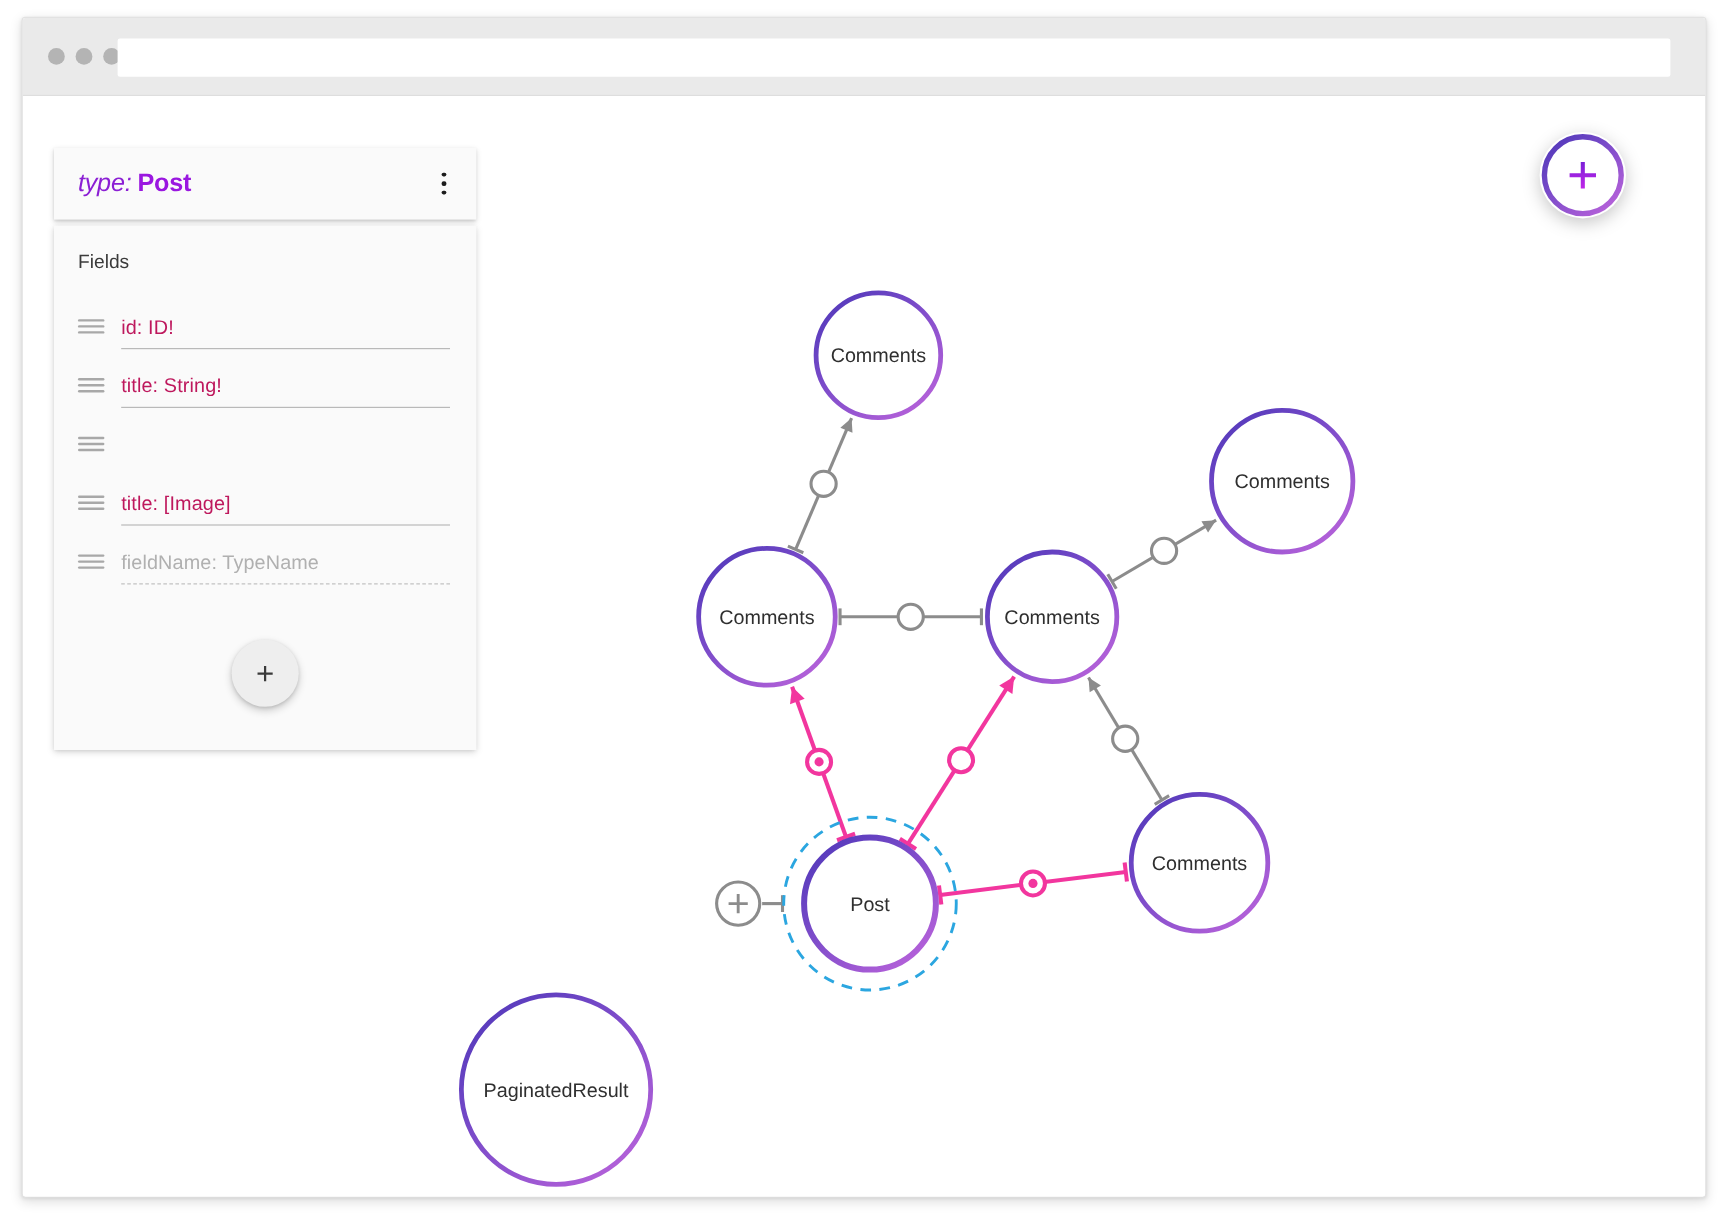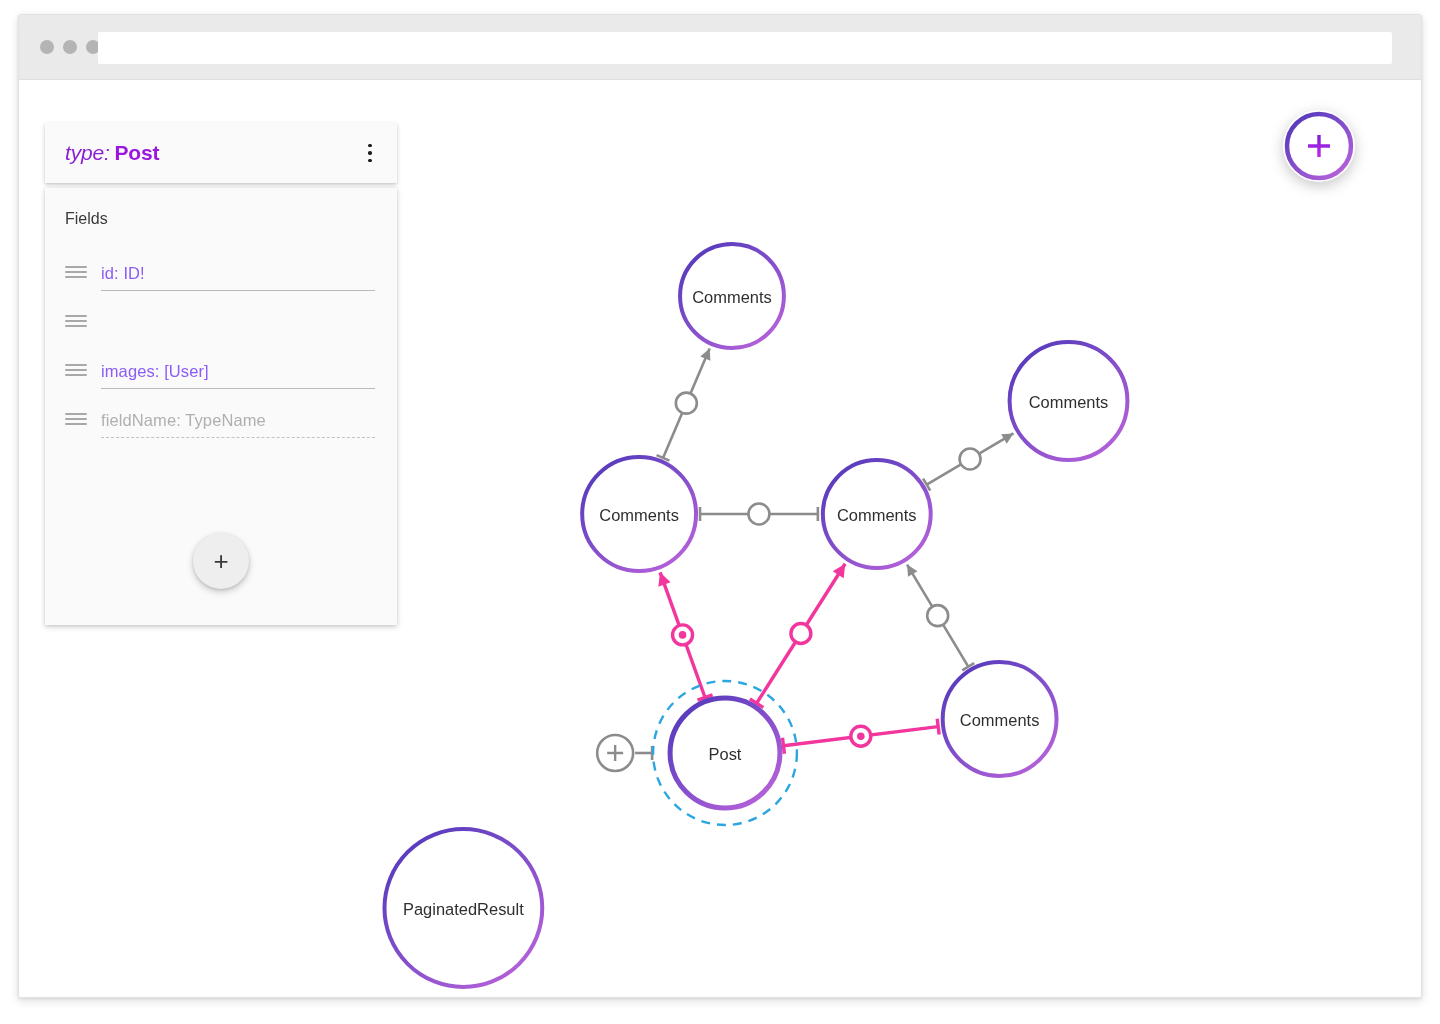--- a/index.html
+++ b/index.html
@@ -147,21 +147,21 @@
     flex: 1;
     margin-left: 14px;
     padding-bottom: 7px;
     border-bottom: 1px solid #b9b9b9;
   }
   .field-text-wrap.placeholder {
     border-bottom: 1px dashed #c2c2c2;
   }
   .field-text {
     font-size: 16.5px;
-    color: #8b5cf6;
+    color: #be185d;
     letter-spacing: 0.1px;
   }
   .field-text-wrap.placeholder .field-text { color: #b0b0b0; text-align: center; }
 
   .fab-add-field {
     position: absolute;
     left: 50%; bottom: 36px;
     transform: translateX(-50%);
     width: 56px; height: 56px;
     border-radius: 50%;
@@ -357,28 +357,36 @@
                 <i></i>
               </div>
               <div class="field-text-wrap"><span class="field-text">id: ID!</span></div>
             </div>
             <div class="field-row">
               <div class="drag-handle">
                 <i></i>
                 <i></i>
                 <i></i>
               </div>
+              <div class="field-text-wrap"><span class="field-text">title: String!</span></div>
             </div>
             <div class="field-row">
               <div class="drag-handle">
                 <i></i>
                 <i></i>
                 <i></i>
               </div>
-              <div class="field-text-wrap"><span class="field-text">images: [User]</span></div>
+            </div>
+            <div class="field-row">
+              <div class="drag-handle">
+                <i></i>
+                <i></i>
+                <i></i>
+              </div>
+              <div class="field-text-wrap"><span class="field-text">title: [Image]</span></div>
             </div>
             <div class="field-row">
               <div class="drag-handle">
                 <i></i>
                 <i></i>
                 <i></i>
               </div>
               <div class="field-text-wrap placeholder"><span class="field-text">fieldName: TypeName</span></div>
             </div>
           </div>

